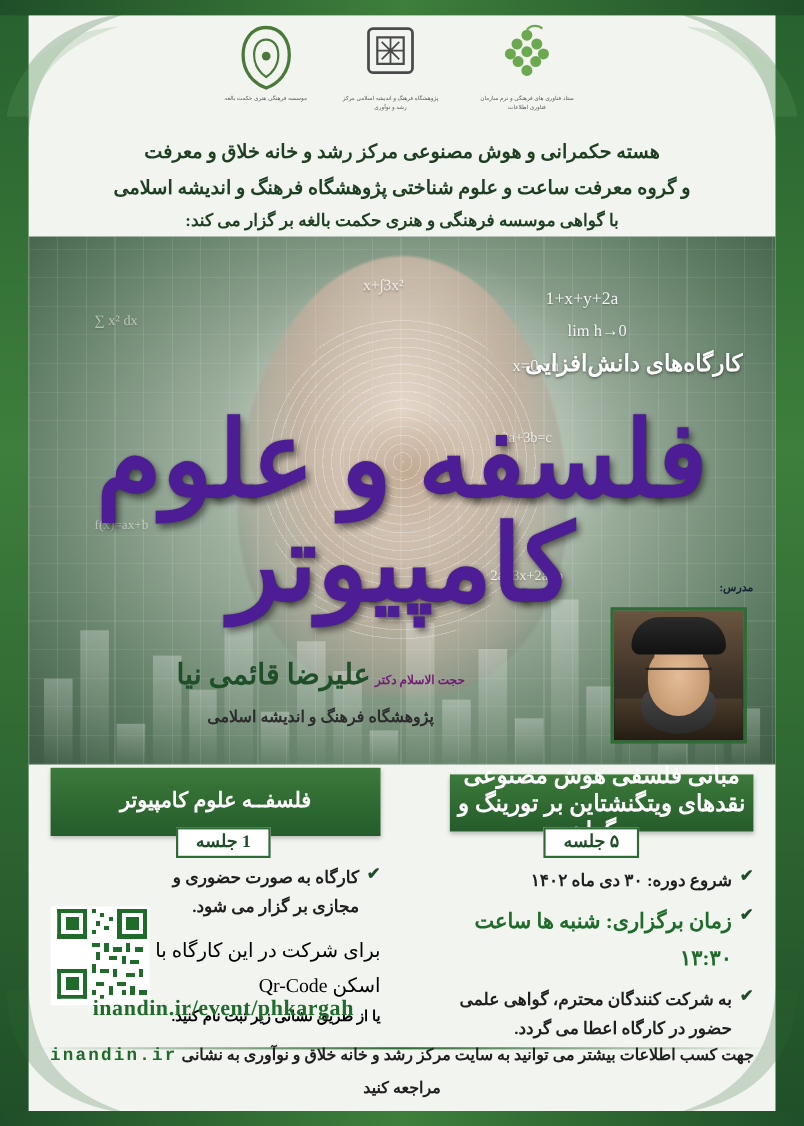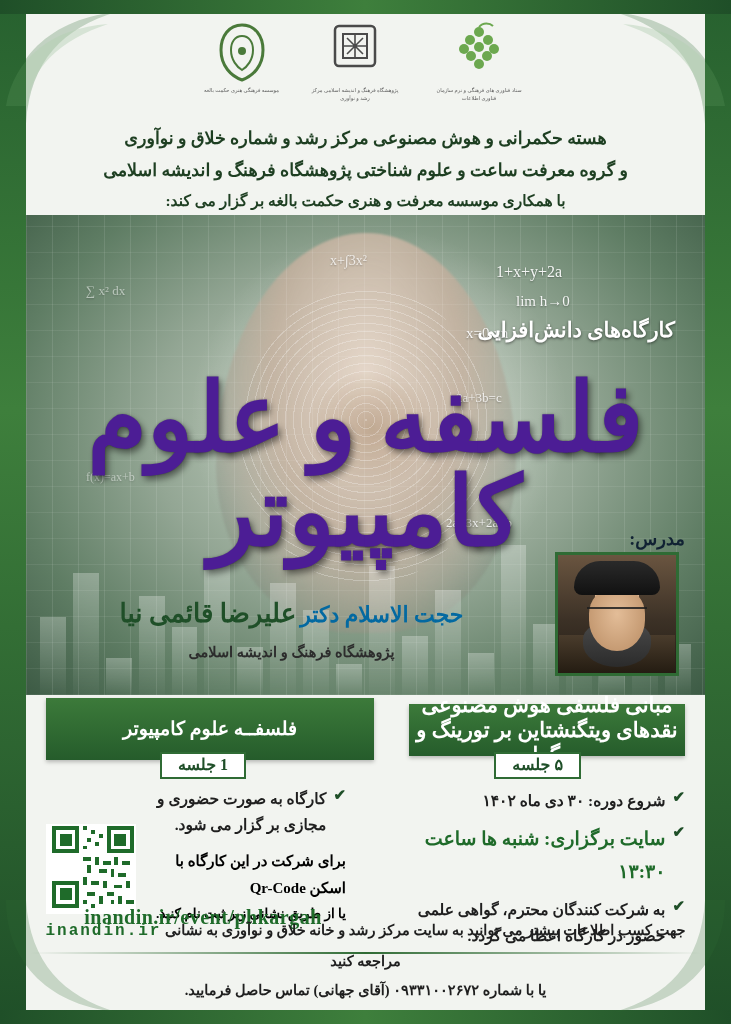--- a/index.html
+++ b/index.html
@@ -217,21 +217,21 @@
     letter-spacing: -2px;
   }
 
   
   .instructor-label {
     position: absolute;
     top: 528px;
     right: 46px;
     font-family: "Liberation Serif", serif;
     font-weight: bold;
-    font-size: 18px;
+    font-size: 10px;
     color: #123;
     direction: rtl;
   }
   .instructor-photo {
     position: absolute;
     top: 552px;
     right: 52px;
     width: 118px;
     height: 118px;
     border: 3px solid #2f6b34;
@@ -282,21 +282,21 @@
     position: absolute;
     top: 598px;
     right: 184px;
     left: 36px;
     text-align: center;
     direction: rtl;
     font-family: "Liberation Serif", serif;
     font-weight: bold;
     color: #23591f;
   }
-  .instructor-name .n-pre { font-size: 22px; color:#0369a1; }
+  .instructor-name .n-pre { font-size: 11px; color:#701a75; }
   .instructor-name .n-main { font-size: 26px; color:#1f4f28; }
   .instructor-affil {
     position: absolute;
     top: 640px;
     right: 184px;
     left: 36px;
     text-align: center;
     direction: rtl;
     font-family: "Liberation Serif", serif;
     font-weight: bold;
@@ -314,21 +314,21 @@
     display:flex;
     align-items:center;
     justify-content:center;
     text-align:center;
     direction: rtl;
     font-family: "Liberation Serif", serif;
     font-weight: bold;
     box-shadow: 0 2px 4px rgba(0,0,0,.25);
   }
   .cb-right { top: 704px; right: 46px; width: 276px; font-size: 21px; }
-  .cb-left  { top: 698px; left: 46px;  width: 328px; height: 62px; font-size: 19px; line-height:1.35; }
+  .cb-left  { top: 698px; left: 46px;  width: 300px; height: 62px; font-size: 19px; line-height:1.35; }
   .session-badge {
     position:absolute;
     background:#fff;
     border: 2px solid #2f6b34;
     color:#1f4f28;
     font-family:"Liberation Serif", serif;
     font-weight:bold;
     font-size: 16px;
     padding: 1px 16px 3px;
     direction: rtl;
@@ -481,23 +481,23 @@
       <svg width="50" height="62" viewBox="0 0 50 62">
         <path d="M25 3 C38 3 46 14 46 28 C46 44 36 54 25 58 C14 54 4 44 4 28 C4 14 12 3 25 3 Z" fill="none" stroke="#4a7a3a" stroke-width="3"></path>
         <path d="M25 14 C32 14 36 20 36 28 C36 38 30 45 25 48 C20 45 14 38 14 28 C14 20 18 14 25 14 Z" fill="none" stroke="#4a7a3a" stroke-width="2"></path>
         <circle cx="25" cy="29" r="4" fill="#4a7a3a"></circle>
       </svg>
       <div class="logo-caption">موسسه فرهنگی هنری حکمت بالغه</div>
     </div>
   </div>
 
   <div class="intro">
-    <div>هسته حکمرانی و هوش مصنوعی مرکز رشد و شماره خلاق و نوآوری</div>
+    <div>هسته حکمرانی و هوش مصنوعی مرکز رشد و خانه خلاق و معرفت</div>
     <div>و گروه معرفت ساعت و علوم شناختی پژوهشگاه فرهنگ و اندیشه اسلامی</div>
-    <div class="small">با همکاری موسسه معرفت و هنری حکمت بالغه بر گزار می کند:</div>
+    <div class="small">با گواهی موسسه فرهنگی و هنری حکمت بالغه بر گزار می کند:</div>
   </div>
 
   <div class="hero">
     <div class="hero-face"></div>
     <div class="hero-contour"></div>
     <div class="hero-grid"></div>
     <div class="hero-bars">
       <i style="height:30%"></i>
         <i style="height:55%"></i>
         <i style="height:20%"></i>
@@ -554,34 +554,34 @@
   <div class="course-box cb-left">فلسفــه علوم کامپیوتر</div>
   <div class="session-badge sb-left">1 جلسه</div>
 
   <div class="left-col">
     <div class="bullet-row">
       <span class="check">✔</span>
       <span class="bullet-text">شروع دوره: ۳۰ دی ماه ۱۴۰۲</span>
     </div>
     <div class="bullet-row">
       <span class="check">✔</span>
-      <span class="bullet-text big">سایت برگزاری: شنبه ها ساعت ۱۳:۳۰</span>
+      <span class="bullet-text big">زمان برگزاری: شنبه ها ساعت ۱۳:۳۰</span>
     </div>
     <div class="bullet-row">
       <span class="check">✔</span>
       <span class="bullet-text">به شرکت کنندگان محترم، گواهی علمی حضور در کارگاه اعطا می گردد.</span>
     </div>
   </div>
 
   <div class="qr-texts">
     <div class="bullet-row">
       <span class="check">✔</span>
       <span class="bullet-text">کارگاه به صورت حضوری و مجازی بر گزار می شود.</span>
     </div>
-    <div class="bullet-text" style="font-size:15px; line-height:1.8; font-family:'Liberation Serif',serif; font-weight:bold;">برای شرکت در این کارگاه با اسکن Qr-Code</div>
+    <div class="bullet-text" style="font-size:18px; line-height:1.8; font-family:'Liberation Serif',serif; font-weight:normal;">برای شرکت در این کارگاه با اسکن Qr-Code</div>
     <div class="bullet-text" style="font-size:13.5px; line-height:1.8; font-family:'Liberation Serif',serif; font-weight:bold;">یا از طریق نشانی زیر ثبت نام کنید.</div>
   </div>
 
   <div class="qr">
     <svg width="82" height="82" viewBox="0 0 21 21" shape-rendering="crispEdges">
       <rect width="21" height="21" fill="#fff"></rect>
       <g fill="#1f6b2a">
         <rect x="0" y="0" width="7" height="1"></rect>
           <rect x="0" y="6" width="7" height="1"></rect>
         <rect x="0" y="0" width="1" height="7"></rect>
@@ -631,16 +631,15 @@
 
   <div class="url">inandin.ir/event/phkargah</div>
 
   <div class="footer-sep"></div>
   <div class="footer">
     <div>
       <span>جهت کسب اطلاعات بیشتر می توانید به سایت مرکز رشد و خانه خلاق و نوآوری به نشانی</span>
       <span class="mono-url">inandin.ir</span>
       <span>مراجعه کنید</span>
     </div>
-    <div>یا با شماره ۰۹۳۳۱۰۰۲۶۷۲ (آقای جهانی) تماس حاصل فرمایید.</div>
   </div>
 
 </div>
 
 </body></html>

